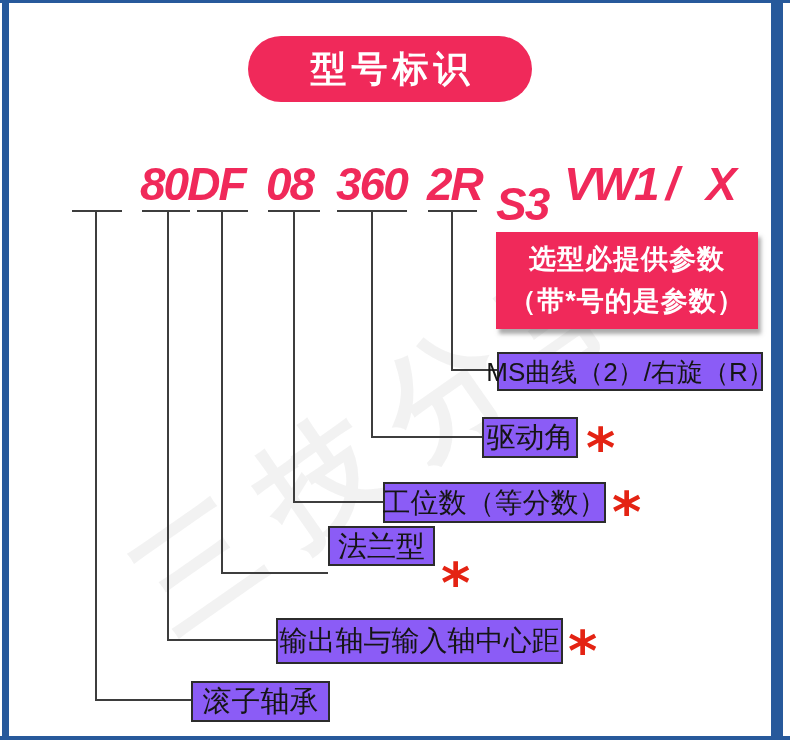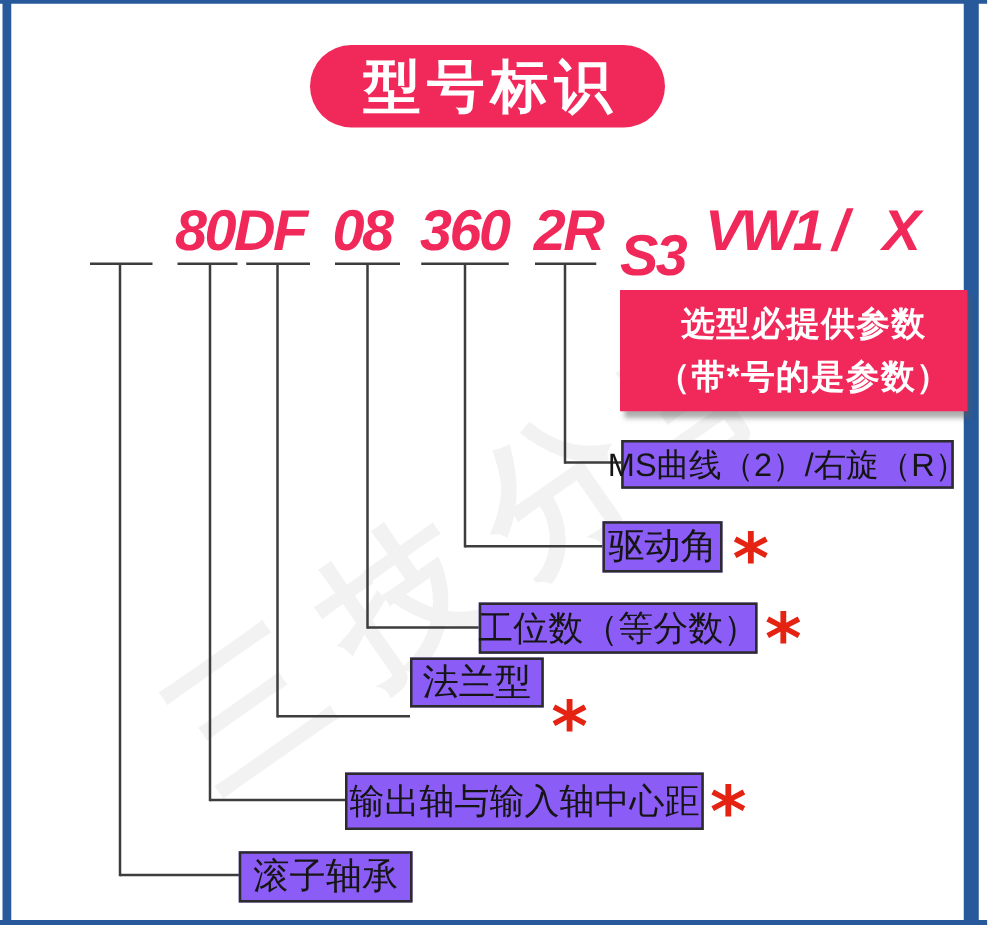--- a/index.html
+++ b/index.html
@@ -29,21 +29,21 @@
     font-size:120px;font-weight:700;letter-spacing:30px;
     color:rgba(165,165,165,0.14);white-space:nowrap;pointer-events:none;
   }
   
   .banner{
     position:absolute;left:248px;top:36px;width:284px;height:66px;
     background:var(--accent-red);border-radius:33px;
     display:flex;align-items:center;justify-content:center;
   }
   .banner-text{
-    color:#ffffff;font-size:46px;font-weight:900;letter-spacing:5px;
+    color:#ffffff;font-size:36px;font-weight:900;letter-spacing:5px;
     padding-left:5px;line-height:1;
   }
   
   .code-seg{
     position:absolute;top:161px;
     color:var(--accent-red);font-size:46px;font-weight:bold;font-style:italic;
     letter-spacing:-2px;line-height:1;white-space:nowrap;
   }
   
   .hline{position:absolute;height:2px;background:var(--line-dark);}
@@ -58,21 +58,21 @@
   
   .star{
     position:absolute;color:var(--star-red);font-size:56px;font-weight:bold;
     line-height:1;font-family:"DejaVu Sans","Liberation Sans",sans-serif;
   }
   
   .param-box{
     position:absolute;left:496px;top:232px;width:262px;height:97px;
     background:var(--accent-red);
     box-shadow:3px 5px 4px rgba(90,90,90,0.5);
-    display:flex;flex-direction:column;align-items:center;justify-content:center;padding-left:16px;
+    display:flex;flex-direction:column;align-items:center;justify-content:center;
   }
   .param-box .pline{
     color:#ffffff;font-size:27px;font-weight:800;line-height:1.55;
     letter-spacing:1px;white-space:nowrap;
   }
 </style>
 </head>
 <body>
 
 <div class="stage">

